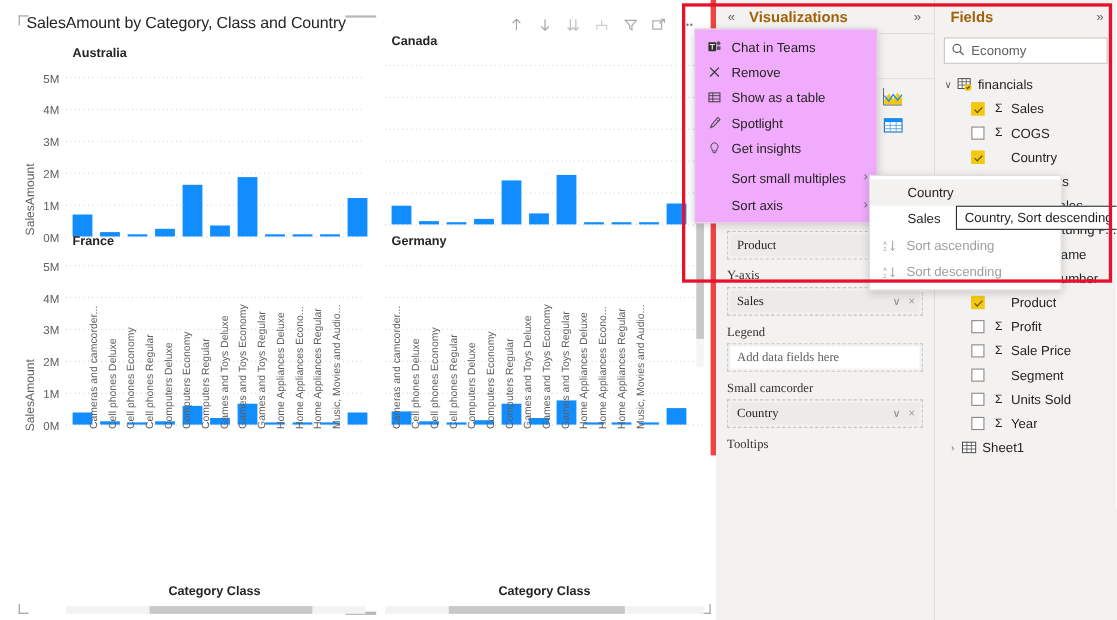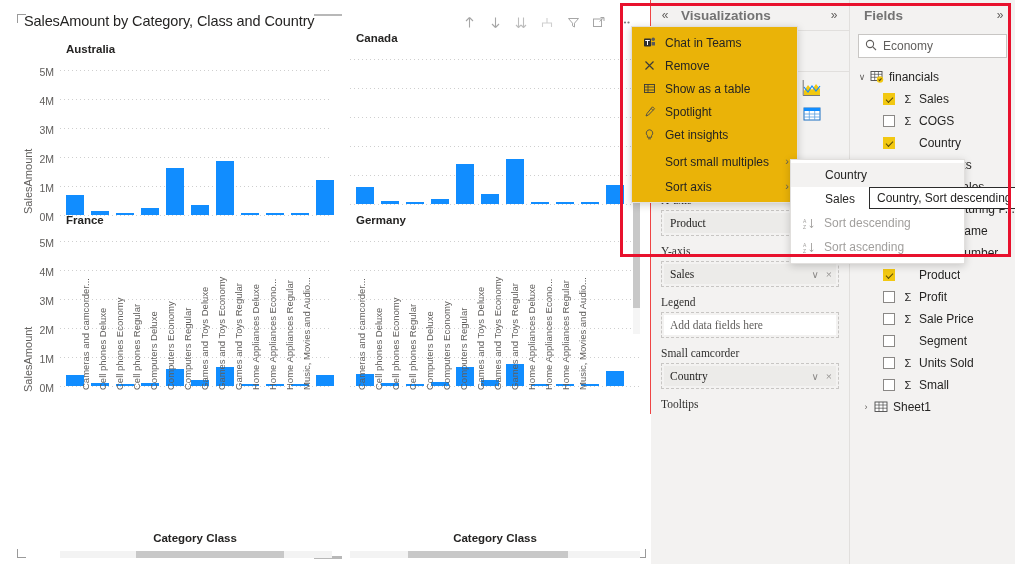--- a/index.html
+++ b/index.html
@@ -14,21 +14,21 @@
     position: relative;
     width: 1015px; height: 564px;
     background: #ffffff;
   }
 
   
   .canvas {
     position: absolute;
     left: 0; top: 0; width: 651px; height: 414px;
     background: #fff;
-    border-right: 1px solid #ef4444;
+    border-right: 5px solid #ef4444;
   }
   .visual-frame {
     position: absolute;
     left: 8px; top: 6px; width: 634px; height: 550px;
     background: #ffffff;
   }
   .corner {
     position: absolute;
     width: 9px; height: 9px;
     border-color: #9a9a9a;
@@ -137,21 +137,21 @@
     height: 30px;
     display: flex; align-items: center;
     padding: 0 6px;
   }
   .pane-collapse {
     width: 16px; height: 16px;
     color: #605e5c; font-size: 12px;
     display: flex; align-items: center; justify-content: center;
   }
   .pane-title {
-    font-size: 13.5px; font-weight: bold; color: #737373;
+    font-size: 13.5px; font-weight: bold; color: #a16207;
     margin-left: 8px;
   }
   .pane-expand {
     position: absolute; right: 8px; top: 8px;
     width: 14px; height: 14px;
     color: #605e5c; font-size: 12px;
     display: flex; align-items: center; justify-content: center;
   }
   .viz-sep { height: 1px; background: #e1dfdd; margin: 0; }
   .qa-row {
@@ -263,21 +263,21 @@
   }
   .sigma { width: 14px; text-align: center; font-size: 11px; color: #252423; margin-left: 6px; }
   .sigma.blank { color: transparent; }
   .fname { margin-left: 4px; white-space: nowrap; overflow: hidden; }
 
   
   .ctx-menu {
     position: absolute;
     left: 631px; top: 26px;
     width: 167px;
-    background: #eab308;
+    background: #f0abfc;
     border: 1px solid #e1dfdd;
     box-shadow: 0 2px 8px rgba(0,0,0,0.18);
     padding: 4px 0;
     z-index: 40;
   }
   .ctx-item {
     height: 23px;
     display: flex; align-items: center;
     font-size: 12px; color: #252423;
     padding-left: 8px;
@@ -828,21 +828,21 @@
         <span class="fname">Segment</span>
       </div>
       <div class="field-row">
         <span class="cbox"></span>
         <span class="sigma">Σ</span>
         <span class="fname">Units Sold</span>
       </div>
       <div class="field-row">
         <span class="cbox"></span>
         <span class="sigma">Σ</span>
-        <span class="fname">Small</span>
+        <span class="fname">Year</span>
       </div>
 
       <div class="tree-row" style="padding-left:10px;">
         <span class="tw-chev">›</span>
         <span class="tbl-icon">
           <svg width="14" height="14" viewBox="0 0 14 14">
             <rect x="1" y="2" width="12" height="9.5" stroke="#4a4a4a" stroke-width="0.9" fill="#fff"></rect>
             <path d="M1 5 L13 5 M1 8.2 L13 8.2 M5 2 L5 11.5 M9 2 L9 11.5" stroke="#4a4a4a" stroke-width="0.7"></path>
           </svg>
         </span>
@@ -916,31 +916,31 @@
       <span>Sales</span>
     </div>
     <div class="sub-item dim">
       <span class="sub-ico">
         <svg width="12" height="13" viewBox="0 0 12 13">
             <text x="0" y="5.5" font-size="5" fill="#a19f9d" font-family="Liberation Sans">A</text>
             <text x="0" y="11.5" font-size="5" fill="#a19f9d" font-family="Liberation Sans">Z</text>
             <path d="M8.5 2 L8.5 10.5 M6.8 8.8 L8.5 10.8 L10.2 8.8" stroke="#a19f9d" stroke-width="0.9" fill="none"></path>
           </svg>
       </span>
-      <span>Sort descending</span>
+      <span>Sort ascending</span>
     </div>
     <div class="sub-item dim">
       <span class="sub-ico">
         <svg width="12" height="13" viewBox="0 0 12 13">
             <text x="0" y="5.5" font-size="5" fill="#a19f9d" font-family="Liberation Sans">A</text>
             <text x="0" y="11.5" font-size="5" fill="#a19f9d" font-family="Liberation Sans">Z</text>
             <path d="M8.5 2 L8.5 10.5 M6.8 8.8 L8.5 10.8 L10.2 8.8" stroke="#a19f9d" stroke-width="0.9" fill="none"></path>
           </svg>
       </span>
-      <span>Sort ascending</span>
+      <span>Sort descending</span>
     </div>
   </div>
 
   <div class="tooltip">
     <span>Country, Sort descending</span>
   </div>
 
   <div class="red-box"></div>
 
 </div>

